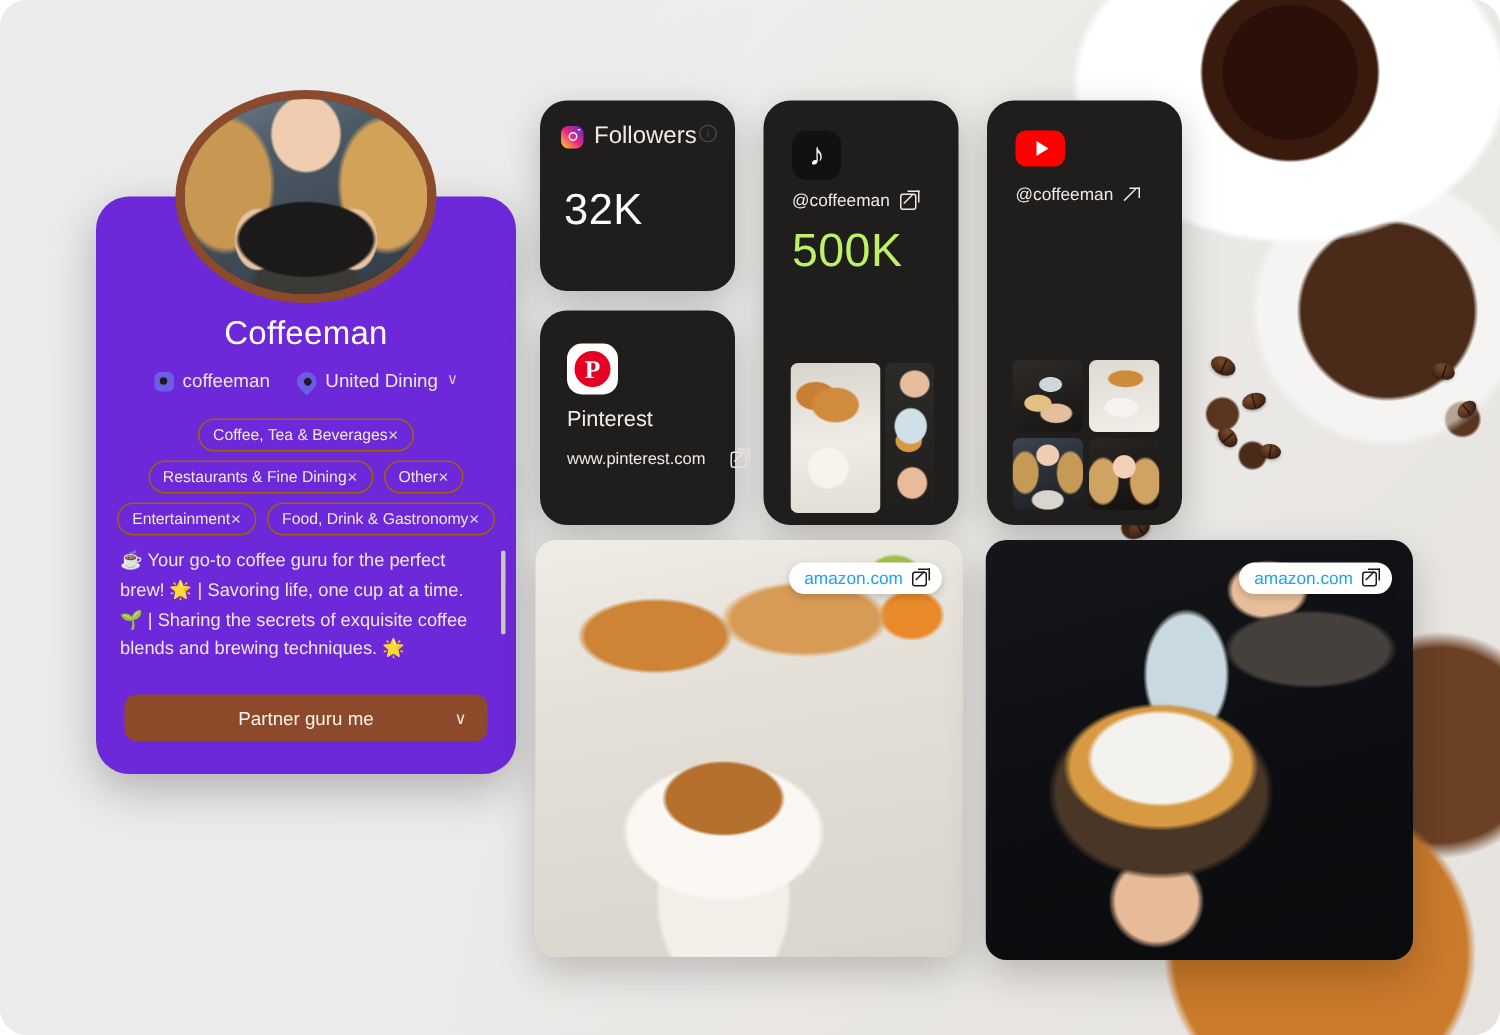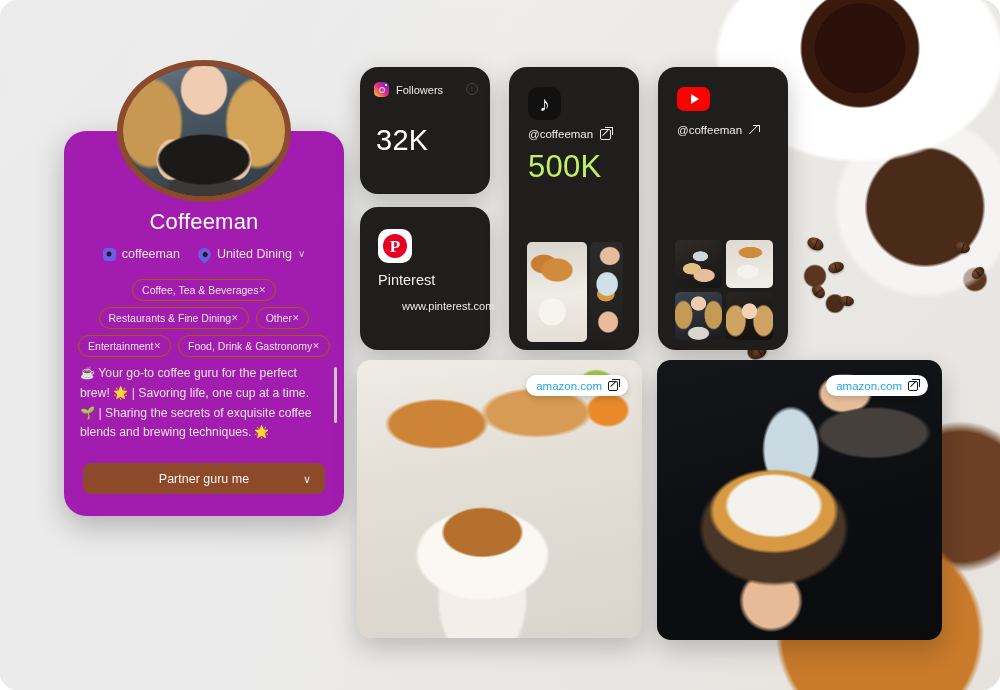--- a/index.html
+++ b/index.html
@@ -47,21 +47,21 @@
     background: rgba(20,10,4,0.75); border-radius: 2px;
   }
 
   
   .content { position: absolute; inset: 0; }
 
   
   .profile-card {
     position: absolute; left: 64px; top: 131px;
     width: 280px; height: 385px;
-    background: #a21caf;
+    background: #6d28d9;
     border-radius: 22px;
     box-shadow: 0 10px 30px rgba(0,0,0,0.25);
   }
   .avatar-wrap {
     position: absolute; left: 50%; top: -71px;
     transform: translateX(-50%);
     width: 174px; height: 142px;
   }
   .avatar {
     width: 174px; height: 142px;
@@ -190,21 +190,21 @@
   }
   .ig-icon::before {
     content:""; position:absolute; left:50%; top:50%;
     width:6px; height:6px; border:1.1px solid #fff; border-radius:50%;
     transform: translate(-50%,-50%); box-sizing:border-box;
   }
   .ig-icon::after {
     content:""; position:absolute; right:2.4px; top:2.4px;
     width:1.6px; height:1.6px; background:#fff; border-radius:50%;
   }
-  .ig-label { color:#efeae6; font-size: 11px; }
+  .ig-label { color:#efeae6; font-size: 16px; }
   .info-icon {
     position: absolute; right: 0; top: 1px;
     width: 12px; height: 12px; border-radius: 50%;
     border: 1.1px solid #4a4644; box-sizing: border-box;
     color: #4a4644; font-size: 8px; line-height: 10px; text-align: center;
   }
   .ig-value {
     position: absolute; left: 16px; top: 57px;
     color: #ffffff; font-size: 29px; letter-spacing: .3px;
   }
@@ -224,21 +224,21 @@
     font-family: "Liberation Serif", serif;
     line-height: 1;
   }
   .pin-title {
     position: absolute; left: 18px; top: 65px;
     color: #f2ede9; font-size: 14.5px;
   }
   .pin-url {
     position: absolute; left: 18px; top: 93px;
     color: #efe9e5; font-size: 11px;
-    display: flex; align-items: center; gap: 17px; margin-left: 24px;
+    display: flex; align-items: center; gap: 17px;
   }
   .ext-ico {
     display:inline-block; width: 11px; height: 11px;
     border: 1.2px solid currentColor; border-radius: 2px;
     position: relative; box-sizing: border-box;
   }
   .ext-ico::after {
     content:""; position:absolute; right:-2.5px; top:-2.5px;
     width:7px; height:7px;
     border-top:1.2px solid currentColor; border-right:1.2px solid currentColor;

